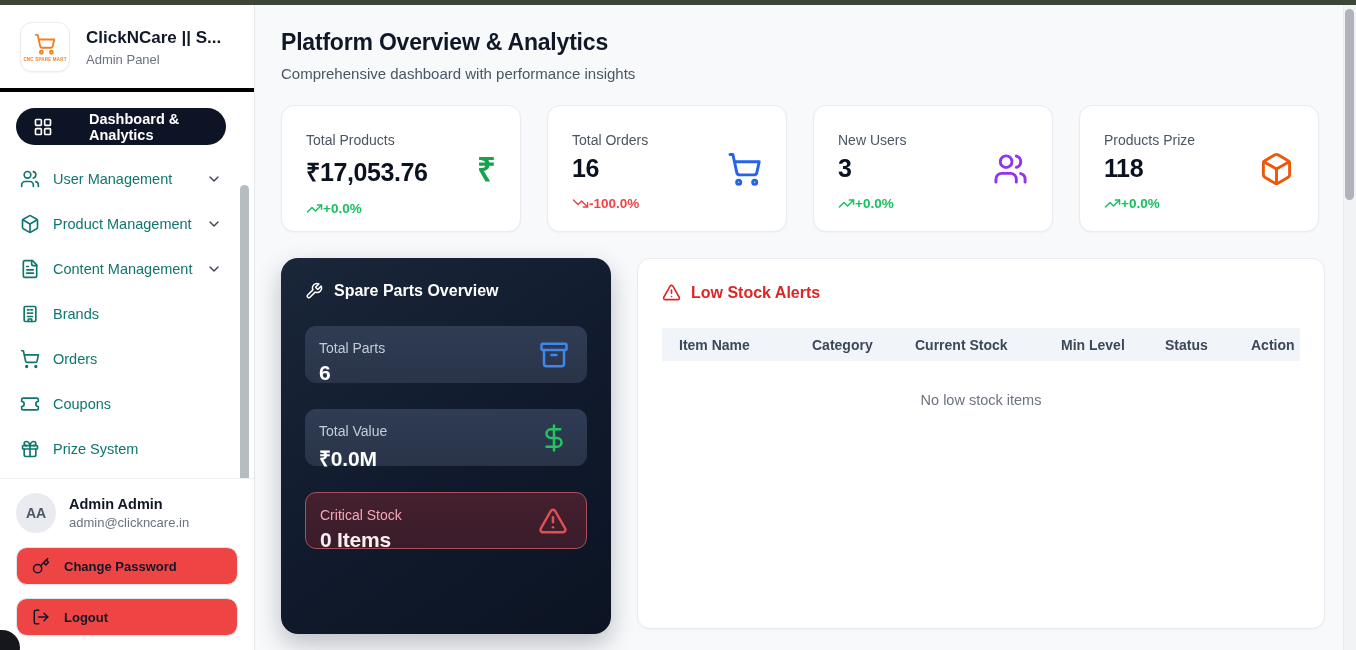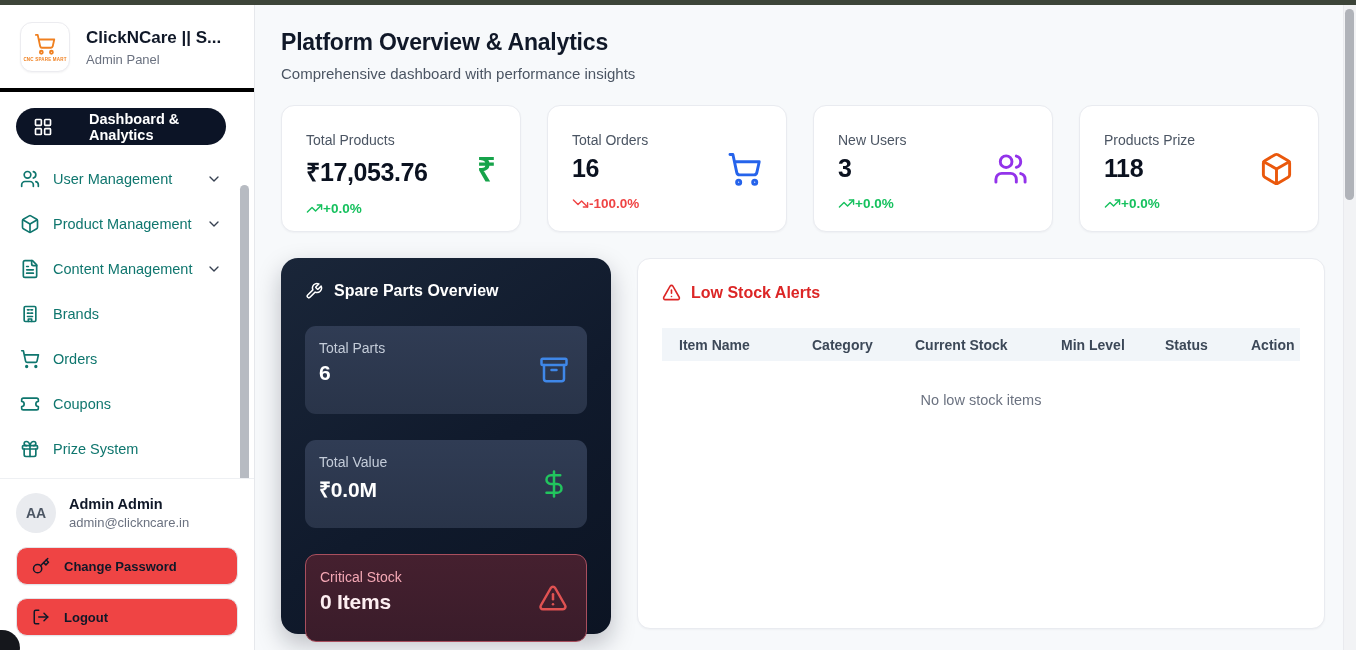--- a/index.html
+++ b/index.html
@@ -65,21 +65,21 @@
   .stat-icon svg { width:35px; height:35px; }
   .rupee-glyph { font-size:33px; font-weight:800; color:#16a34a; line-height:1; }
   .c-blue { color:#2563eb; } .c-purple { color:#9333ea; } .c-orange { color:#ea580c; }
 
   .content-row { display:flex; gap:26px; margin-top:26px; align-items:flex-start; }
   .spare-card { width:330px; height:376px; border-radius:17px; padding:24px;
     background:linear-gradient(145deg,#1a2639 0%, #101a2c 55%, #0c1423 100%);
     box-shadow:0 10px 24px rgba(10,16,30,.25); }
   .spare-head { display:flex; align-items:center; gap:11px; color:#fff; font-size:16px; font-weight:700; }
   .spare-head svg { width:18px; height:18px; color:#fff; }
-  .spare-item { position:relative; width:282px; height:88px; border-radius:11px; margin-top:26px;
+  .spare-item { position:relative; width:282px; height:57px; border-radius:11px; margin-top:26px;
     padding:14px 16px 8px 14px; background:linear-gradient(180deg,#303c54 0%, #293449 100%); }
   .spare-item:first-of-type { margin-top:25px; }
   .spare-item .si-label { font-size:14px; color:#c4ccd9; }
   .spare-item .si-value { font-size:21px; font-weight:800; color:#ffffff; margin-top:5px; letter-spacing:-.2px; }
   .spare-item .si-icon { position:absolute; right:18px; top:50%; transform:translateY(-50%); display:flex; }
   .spare-item .si-icon svg { width:30px; height:30px; }
   .spare-item.critical { background:linear-gradient(180deg,#45202f 0%, #3a1c2a 100%); border:1px solid #a94f5e; }
   .spare-item.critical .si-label { color:#f4a7b4; }
   .spare-item.critical .si-value { color:#fdeef1; }
   .i-blue { color:#3f87e8; } .i-green { color:#22c55e; } .i-red { color:#e05252; }

